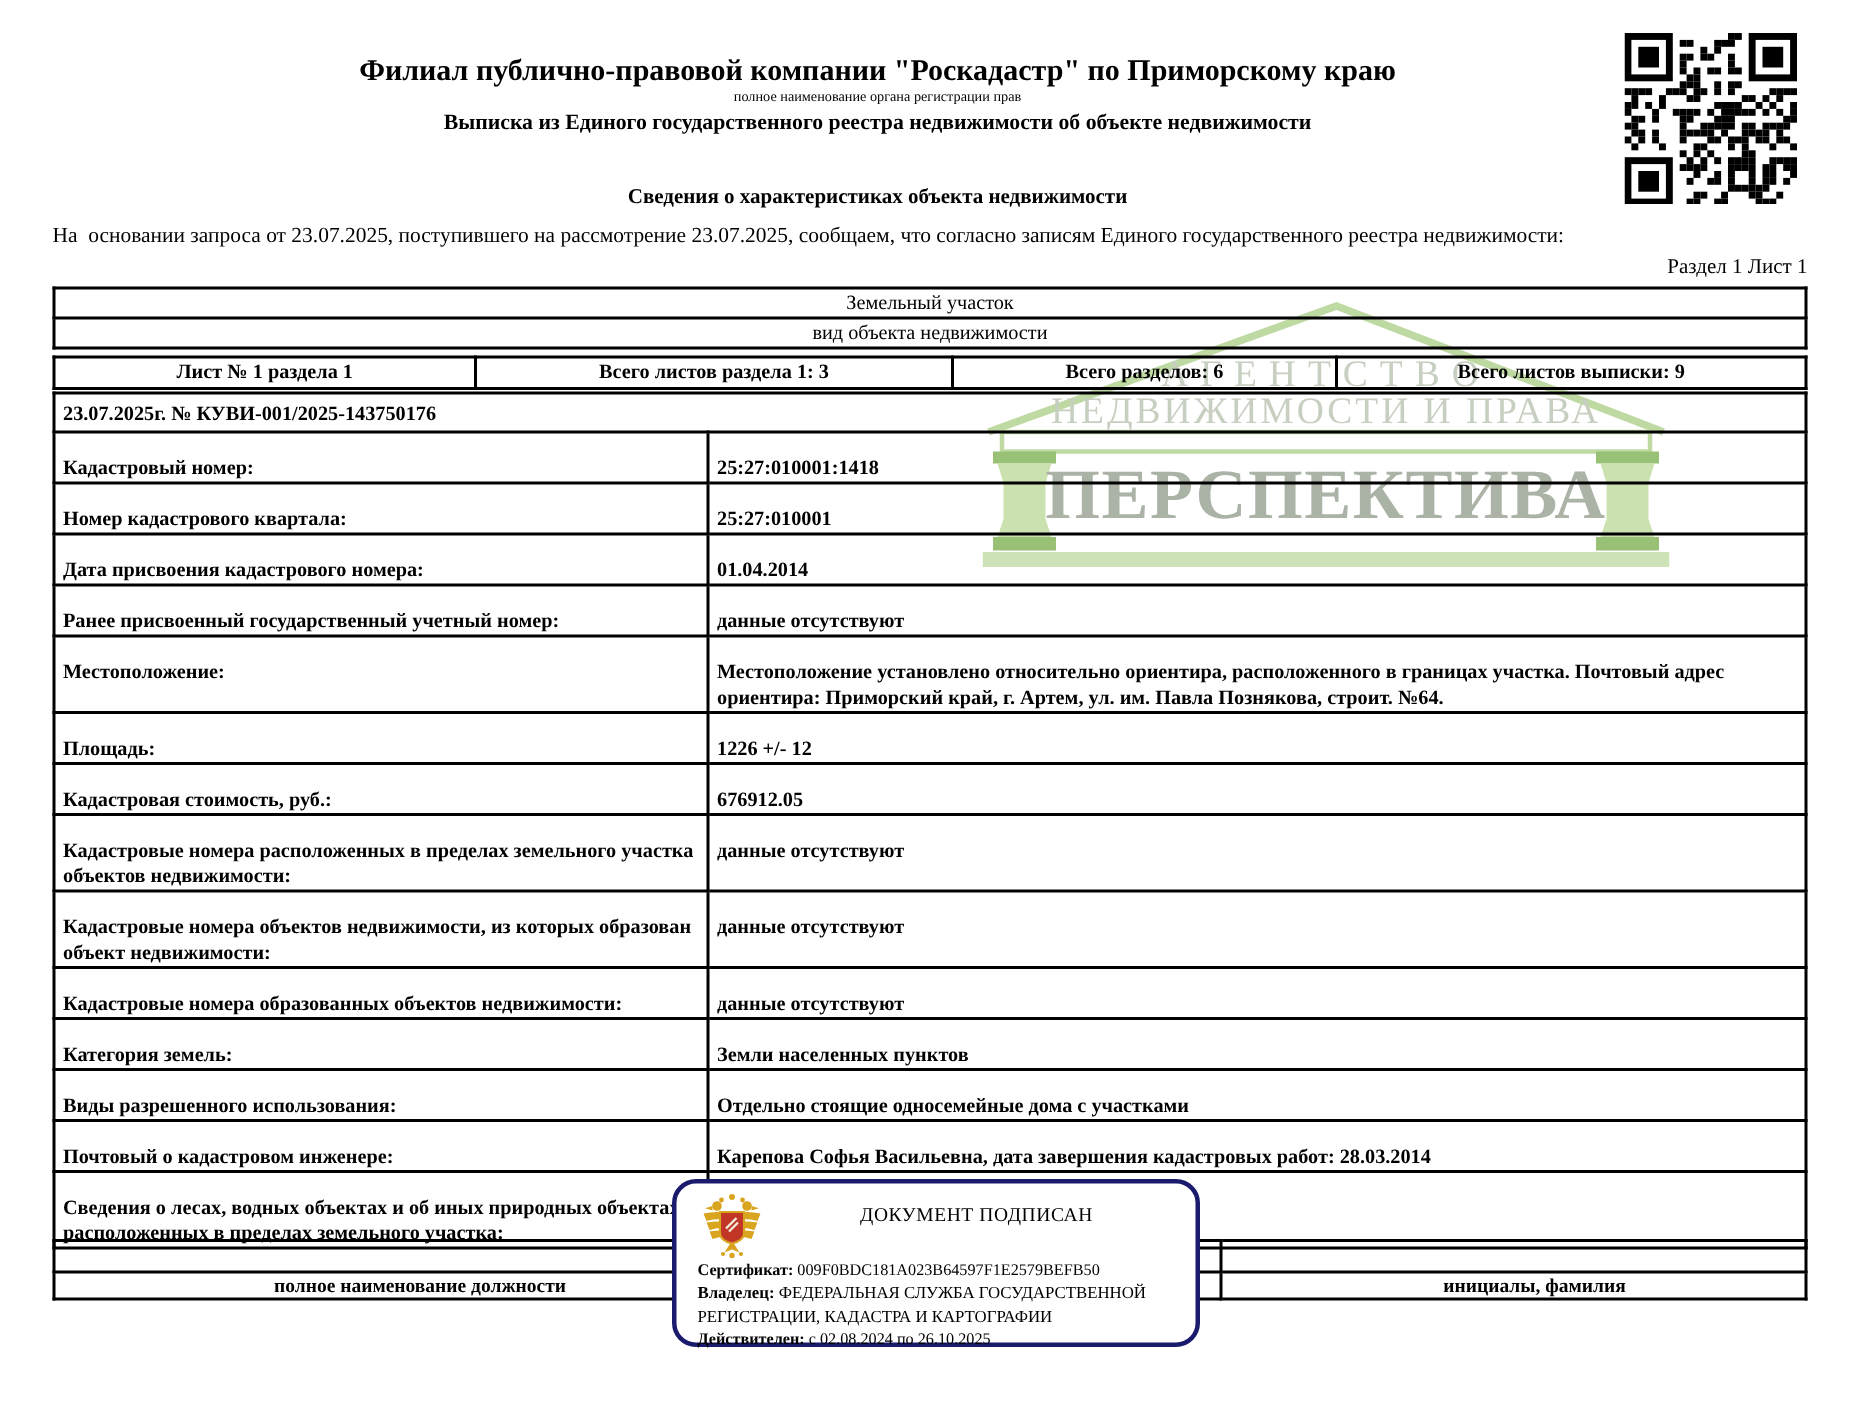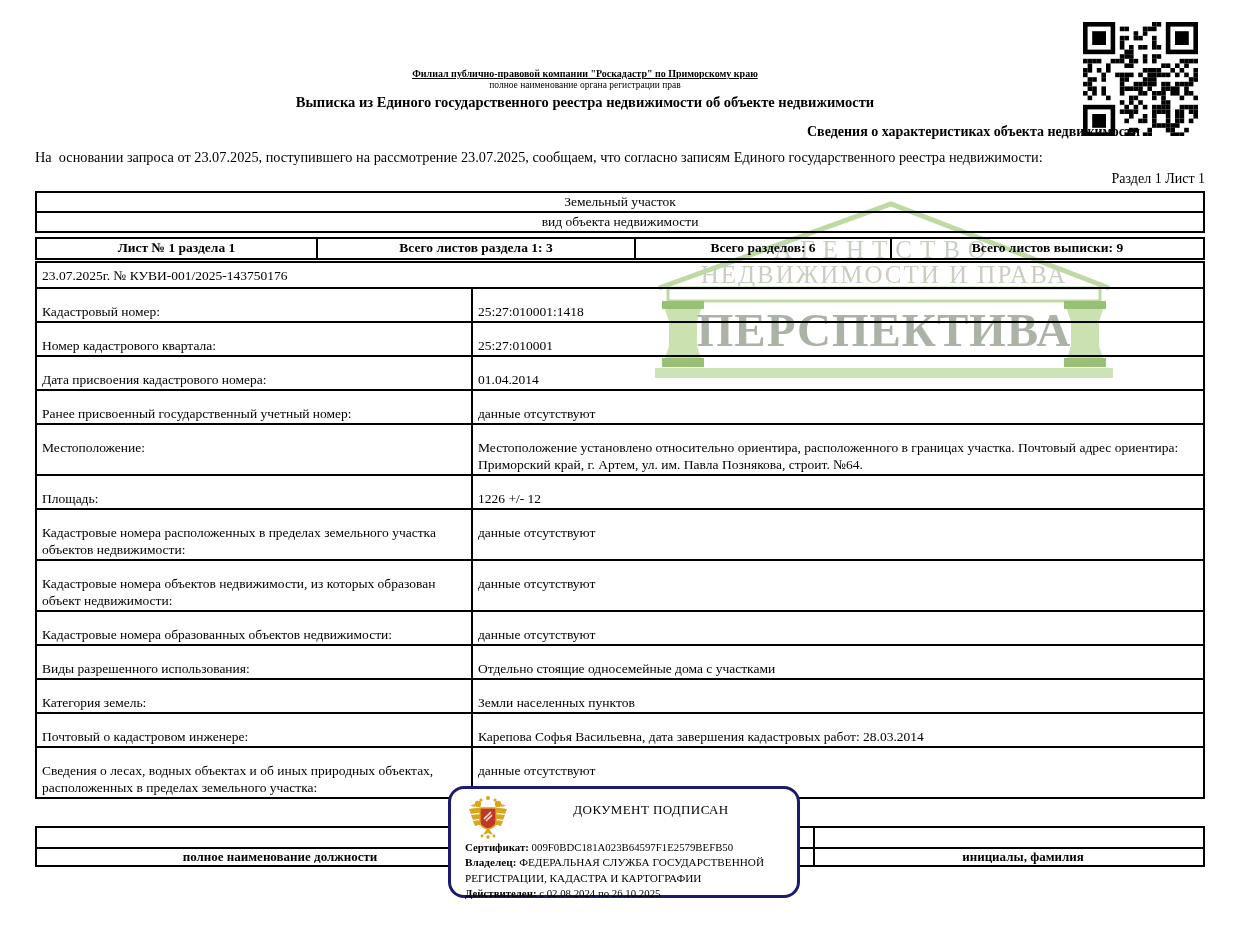--- a/index.html
+++ b/index.html
@@ -15,37 +15,37 @@
     --ink:#000000;
   }
   *{box-sizing:border-box;margin:0;padding:0;}
   html,body{background:#ffffff;}
   .page{
     position:relative;width:1236px;height:935px;background:#fff;overflow:hidden;
     font-family:"Liberation Serif","DejaVu Serif",serif;color:var(--ink);
   }
   
   .hdr{position:absolute;left:30px;top:36px;width:1110px;text-align:center;z-index:1;}
-  .hdr .org{font-size:10px;font-weight:bold;text-decoration:underline;margin-top:32px;}
+  .hdr .org{font-size:20px;font-weight:bold;}
   .hdr .org-caption{font-size:9.5px;margin-top:1px;}
   .hdr .doc-title{font-size:14.5px;font-weight:bold;margin-top:4px;}
-  .section-title{position:absolute;left:30px;top:124px;width:1110px;text-align:right;
+  .section-title{position:absolute;left:30px;top:124px;width:1110px;text-align:center;
     font-size:14px;font-weight:bold;z-index:1;}
   .request-line{position:absolute;left:35px;top:149px;width:1150px;font-size:14.3px;
     white-space:pre-wrap;z-index:1;}
   .razdel{position:absolute;top:171px;right:31px;font-size:14px;z-index:1;margin-left:20px;}
   
   table{border-collapse:collapse;background:transparent;border-radius:20px;}
   td{border:2px solid #000;font-size:13.5px;vertical-align:top;background:transparent;}
   .tbl-a{position:absolute;left:35px;top:191px;width:1170px;z-index:1;}
   .tbl-a td{text-align:center;height:20px;padding:1px 4px;}
   .tbl-b{position:absolute;left:35px;top:237px;width:1170px;z-index:1;}
   .tbl-b td{text-align:center;font-weight:bold;height:21px;padding:1px 4px;}
   .tbl-main{position:absolute;left:35px;top:261px;width:1170px;z-index:1;}
-  .tbl-main td{padding:14px 5px 1px 5px;line-height:17px;}
+  .tbl-main td{padding:14px 5px 1px 5px;line-height:17px;font-weight:bold;}
   .tbl-main td.lbl{width:436px;}
   .tbl-main td.req{padding-top:4px;padding-bottom:3px;}
   
   .tbl-foot{position:absolute;left:35px;top:826px;width:1170px;z-index:1;table-layout:fixed;}
   .tbl-foot td{padding:0 4px;}
   .tbl-foot .r1 td{height:21px;}
   .tbl-foot .r2 td{height:16px;font-size:13px;font-weight:bold;text-align:center;vertical-align:middle;padding-left:32px;}
   
   .watermark{position:absolute;left:655px;top:200px;width:458px;height:180px;z-index:0;}
   .watermark svg{position:absolute;left:0;top:0;}
@@ -362,38 +362,42 @@
         </tr>
         <tr>
           <td class="lbl">Местоположение:</td>
           <td class="val">Местоположение установлено относительно ориентира, расположенного в границах участка. Почтовый адрес ориентира: Приморский край, г. Артем, ул. им. Павла Познякова, строит. №64.</td>
         </tr>
         <tr>
           <td class="lbl">Площадь:</td>
           <td class="val">1226 +/- 12</td>
         </tr>
         <tr>
+          <td class="lbl">Кадастровая стоимость, руб.:</td>
+          <td class="val">676912.05</td>
+        </tr>
+        <tr>
           <td class="lbl">Кадастровые номера расположенных в пределах земельного участка объектов недвижимости:</td>
           <td class="val">данные отсутствуют</td>
         </tr>
         <tr>
           <td class="lbl">Кадастровые номера объектов недвижимости, из которых образован объект недвижимости:</td>
           <td class="val">данные отсутствуют</td>
         </tr>
         <tr>
           <td class="lbl">Кадастровые номера образованных объектов недвижимости:</td>
           <td class="val">данные отсутствуют</td>
         </tr>
         <tr>
+          <td class="lbl">Категория земель:</td>
+          <td class="val">Земли населенных пунктов</td>
+        </tr>
+        <tr>
           <td class="lbl">Виды разрешенного использования:</td>
           <td class="val">Отдельно стоящие односемейные дома с участками</td>
-        </tr>
-        <tr>
-          <td class="lbl">Категория земель:</td>
-          <td class="val">Земли населенных пунктов</td>
         </tr>
         <tr>
           <td class="lbl">Почтовый о кадастровом инженере:</td>
           <td class="val">Карепова Софья Васильевна, дата завершения кадастровых работ: 28.03.2014</td>
         </tr>
         <tr>
           <td class="lbl">Сведения о лесах, водных объектах и об иных природных объектах, расположенных в пределах земельного участка:</td>
           <td class="val">данные отсутствуют</td>
         </tr>
       </tbody>

